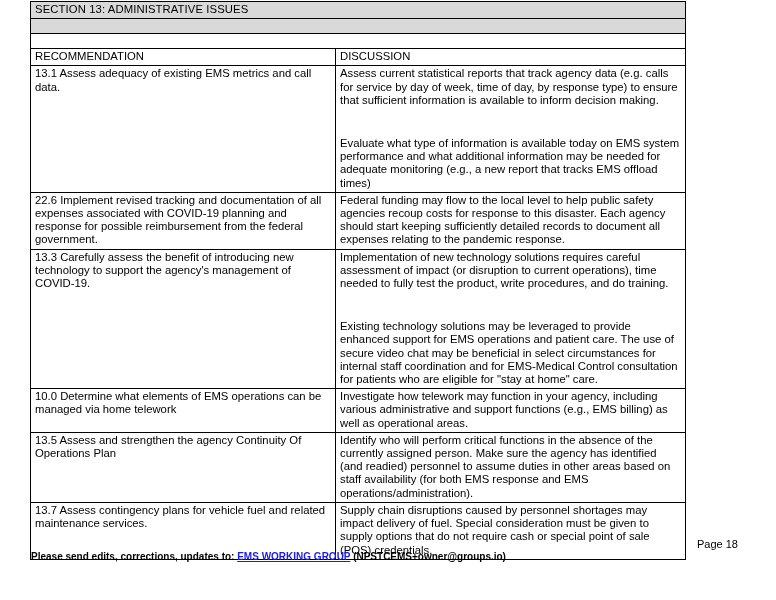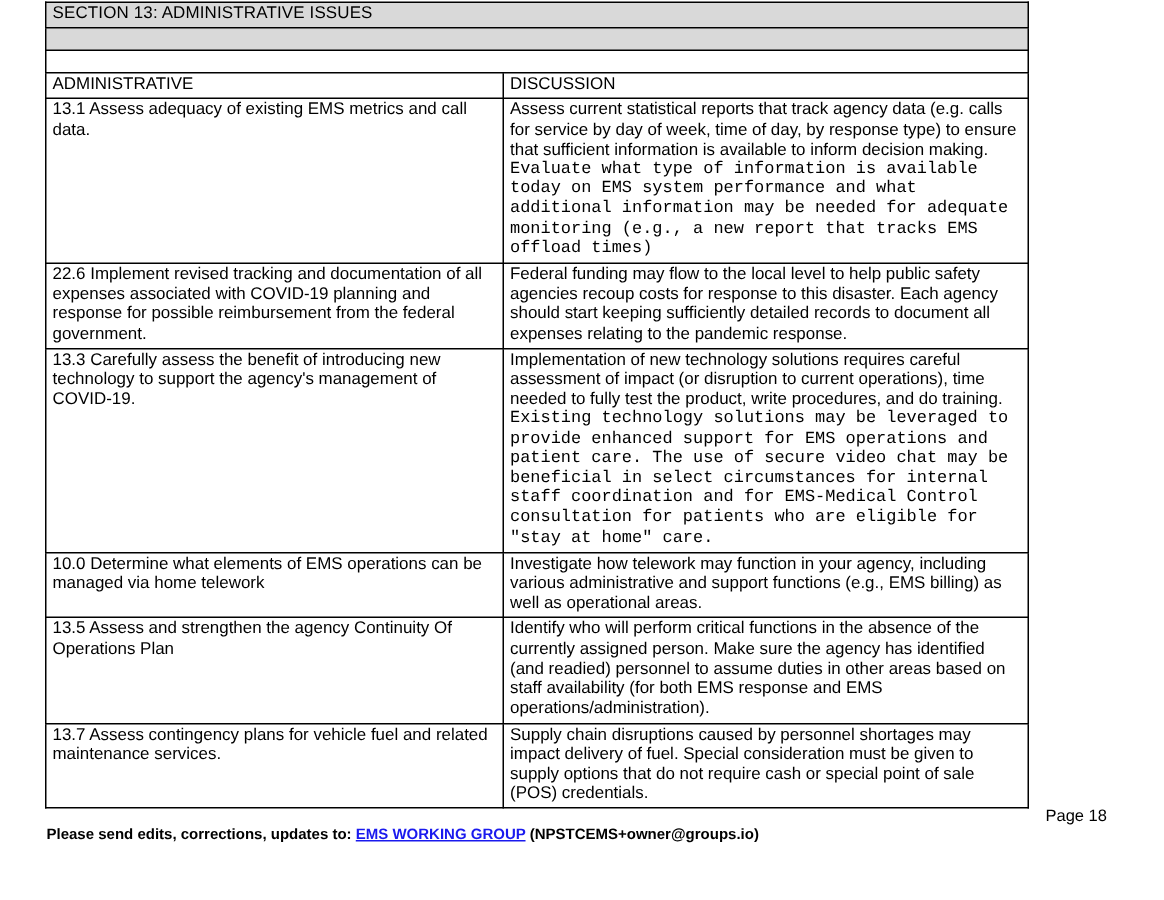--- a/index.html
+++ b/index.html
@@ -69,22 +69,21 @@
     background: #ffffff;
     font-size: 11.4px;
     padding-top: 1px;
     padding-bottom: 2px;
   }
 
   .cell p {
     margin: 0 0 0 0;
   }
   .cell p + p {
-    margin-top: 0;
-    font-family: Liberation Mono, monospace;
+    margin-top: 30px;
   }
 
   
   #footer-note {
     position: absolute;
     left: 31px;
     top: 550px;
     font-size: 10px;
     line-height: 13px;
     font-weight: bold;
@@ -133,21 +132,21 @@
 
       <tr class="spacer-shaded">
         <td colspan="2"></td>
       </tr>
 
       <tr class="spacer-plain">
         <td colspan="2"></td>
       </tr>
 
       <tr class="col-head">
-        <td>ADMINISTRATIVE</td>
+        <td>RECOMMENDATION</td>
         <td>DISCUSSION</td>
       </tr>
 
       <tr>
         <td class="cell">
           <p>13.1 Assess adequacy of existing EMS metrics and call data.</p>
         </td>
         <td class="cell">
           <p>Assess current statistical reports that track agency data (e.g. calls for service by day of week, time of day, by response type) to ensure that sufficient information is available to inform decision making.</p>
           <p>Evaluate what type of information is available today on EMS system performance and what additional information may be needed for adequate monitoring (e.g., a new report that tracks EMS offload times)</p>

